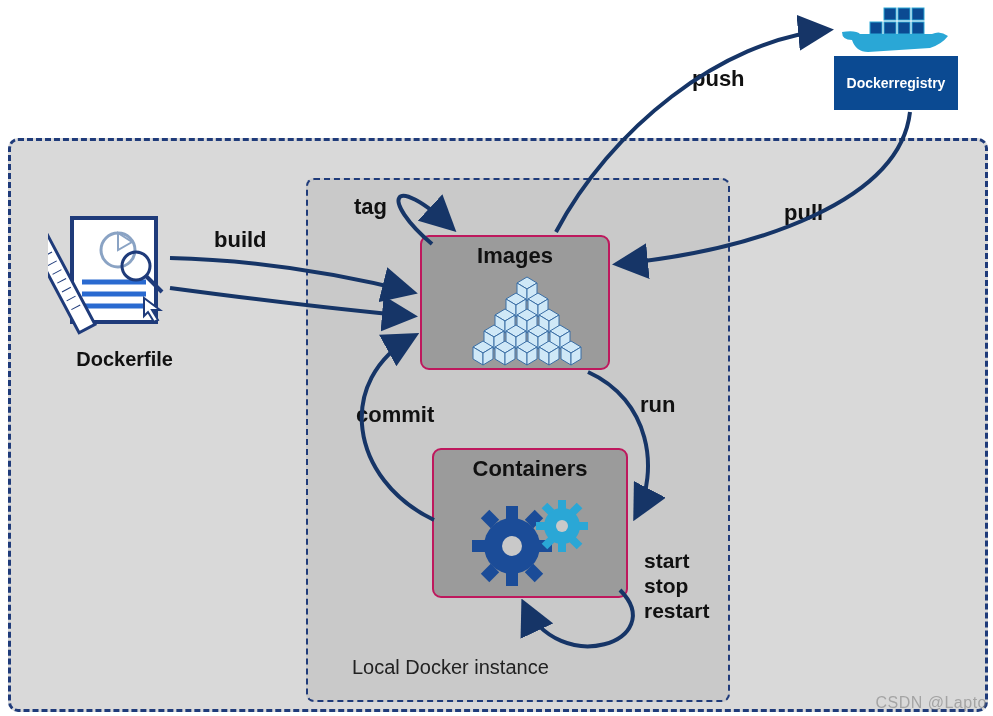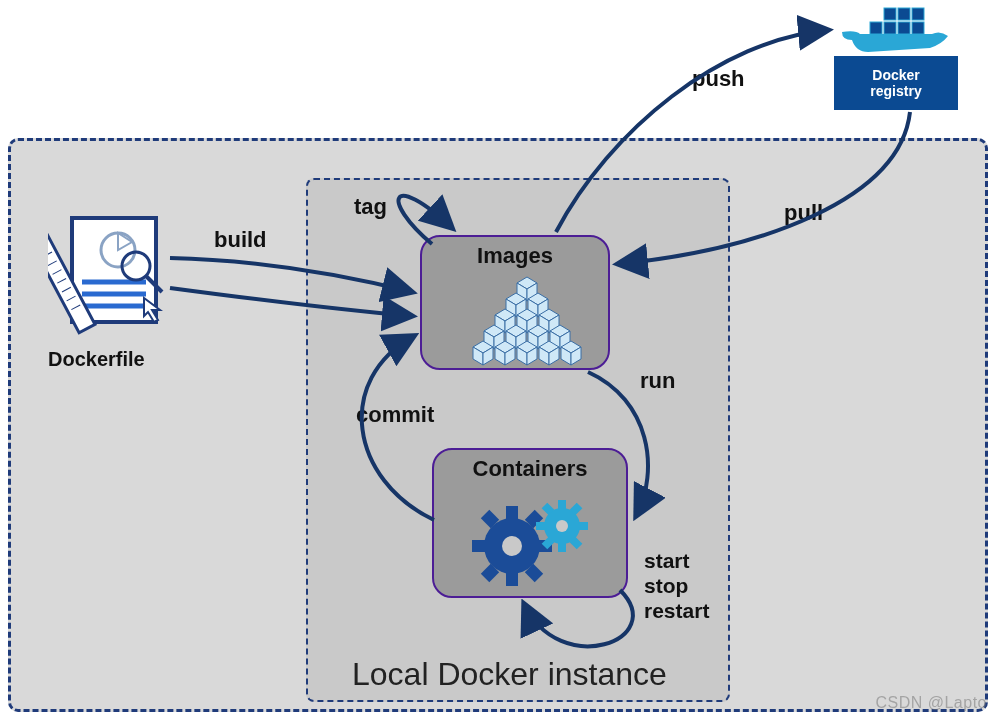--- a/index.html
+++ b/index.html
@@ -1,26 +1,26 @@
 <!DOCTYPE html>
 <html><head>
 <meta charset="utf-8">
 <style>
   html,body{margin:0;padding:0;width:993px;height:716px;background:#fff;font-family:Arial,Helvetica,sans-serif;overflow:hidden}
   .canvas{position:relative;width:993px;height:716px}
   .outer-box{position:absolute;left:8px;top:138px;width:974px;height:568px;border:3px dashed #1f3b7a;border-radius:10px;background:#d9d9d9}
   .local-box{position:absolute;left:306px;top:178px;width:420px;height:520px;border:2px dashed #1f3b7a;border-radius:8px;background:#c9c9c9}
-  .local-label{position:absolute;left:352px;top:656px;font-size:32px;color:#222}
-  .node{position:absolute;background:#9b9b9b;border:2px solid #4c1d95;border-radius:20px;box-sizing:border-box;text-align:center}
+  .local-label{position:absolute;left:352px;top:656px;font-size:20px;color:#222}
+  .node{position:absolute;background:#9b9b9b;border:2px solid #be185d;border-radius:9px;box-sizing:border-box;text-align:center}
   .node-title{font-weight:bold;font-size:22px;color:#111;padding:6px 0 2px}
   .images-node{left:420px;top:235px;width:190px;height:135px}
   .containers-node{left:432px;top:448px;width:196px;height:150px}
-  .dockerfile{position:absolute;left:48px;top:198px;width:125px;text-align:left}
+  .dockerfile{position:absolute;left:48px;top:198px;width:125px;text-align:right}
   .dockerfile-label{font-weight:bold;font-size:20px;color:#111;margin-top:6px}
-  .registry-box{position:absolute;left:834px;top:56px;width:122px;height:52px;background:#0b4a92;color:#fff;font-weight:bold;font-size:14px;display:flex;flex-direction:column;align-items:center;justify-content:center;border:1px solid #0b4a92}
+  .registry-box{position:absolute;left:834px;top:56px;width:122px;height:52px;background:#0b4a92;color:#fff;font-weight:bold;font-size:14px;display:flex;flex-direction:row;align-items:center;justify-content:center;border:1px solid #0b4a92}
   .lbl{position:absolute;font-weight:bold;font-size:22px;color:#111}
   .lbl-3{font-size:21px;line-height:1.2}
   .watermark{position:absolute;right:6px;bottom:4px;color:rgba(120,120,120,.55);font-size:16px;letter-spacing:.5px;font-weight:400}
   svg.overlay{position:absolute;left:0;top:0;width:993px;height:716px;pointer-events:none}
   .arrow{fill:none;stroke:#163567;stroke-width:4}
   .arrowhead{fill:#163567}
   .pyramid-cube{fill:#cfe8f7;stroke:#3a6ea5;stroke-width:1}
   .gear-big{fill:#1b4c98}
   .gear-small{fill:#2aa7d6}
   .doc-frame{fill:#fff;stroke:#1f3b7a;stroke-width:4}
@@ -197,21 +197,21 @@
   </svg>
   <div class="registry-box">
     <span>Docker</span>
     <span>registry</span>
   </div>
 
   <div class="lbl" style="left:214px;top:227px">build</div>
   <div class="lbl" style="left:354px;top:194px">tag</div>
   <div class="lbl" style="left:692px;top:66px">push</div>
   <div class="lbl" style="left:784px;top:200px">pull</div>
-  <div class="lbl" style="left:640px;top:368px">run</div>
+  <div class="lbl" style="left:640px;top:392px">run</div>
   <div class="lbl" style="left:356px;top:402px">commit</div>
   <div class="lbl lbl-3" style="left:644px;top:548px">
     <div>start</div>
     <div>stop</div>
     <div>restart</div>
   </div>
 
   <svg class="overlay">
     <defs>
       <marker id="ah" viewBox="0 0 12 12" refX="10" refY="6" markerWidth="9" markerHeight="9" orient="auto-start-reverse">

